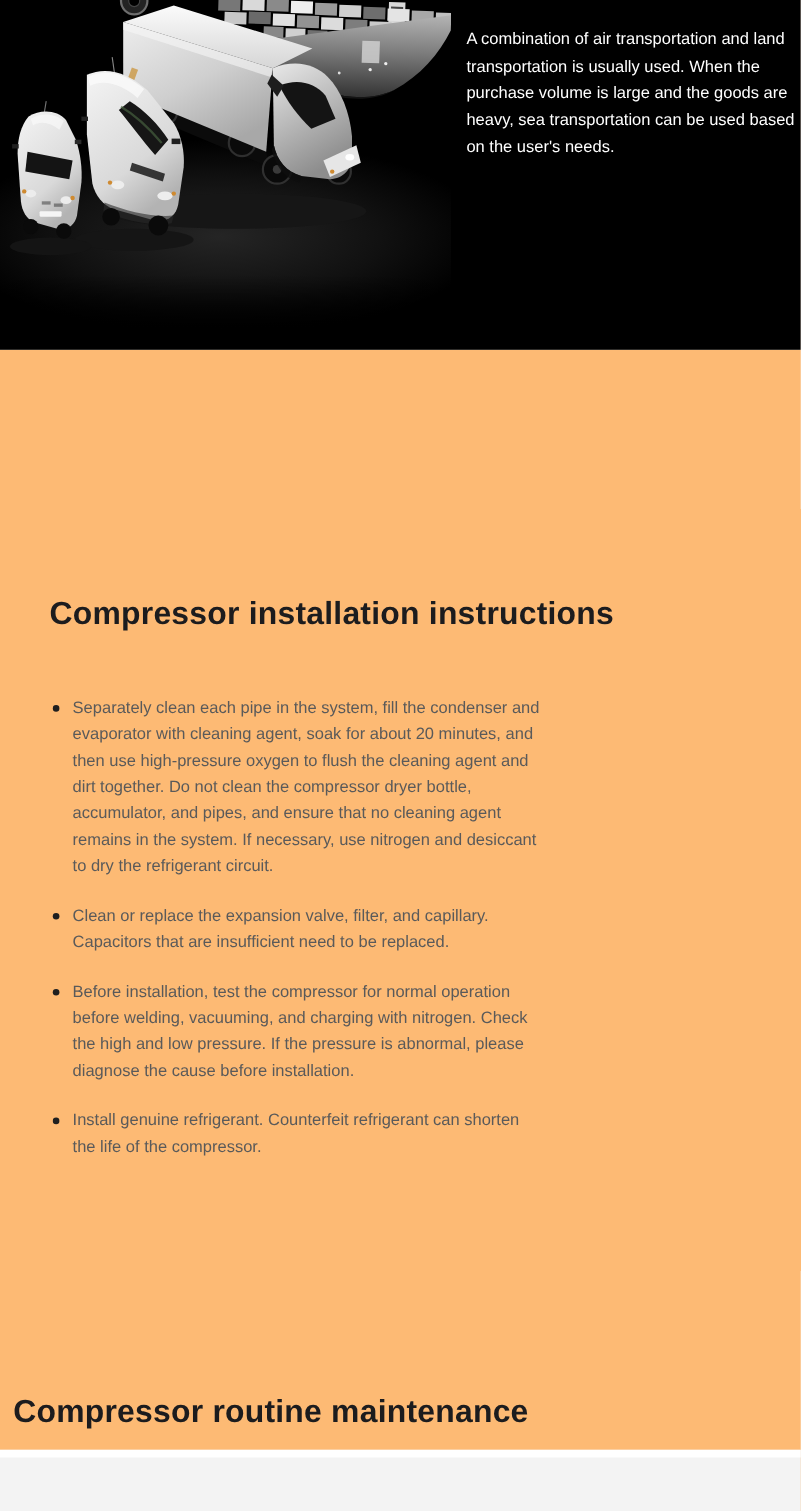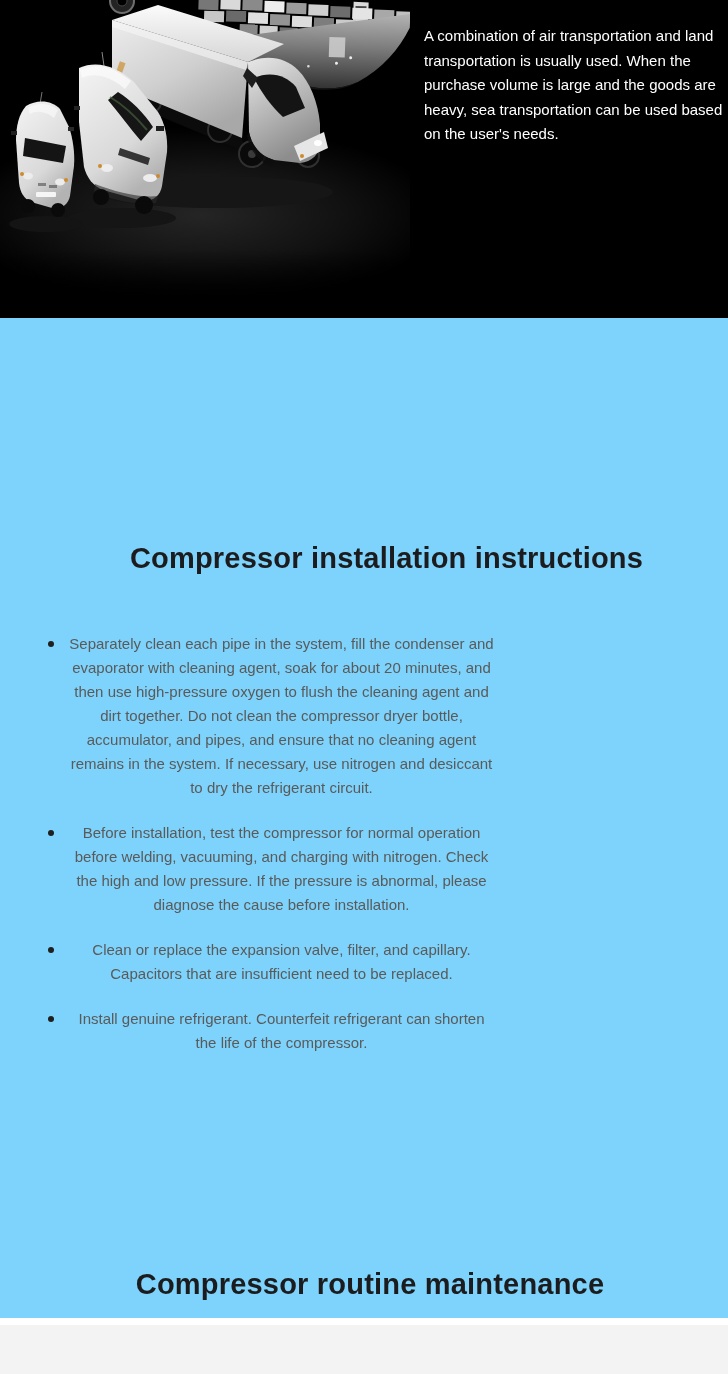--- a/index.html
+++ b/index.html
@@ -32,23 +32,22 @@
     width: 302px;
     margin: 12px;
     color: #ffffff;
     font-size: 15px;
     line-height: 24.5px;
     font-weight: 400;
   }
 
   
   .content {
-    background: #7dd3fc;
+    background: #fdba74;
     padding-bottom: 16px;
-    text-align: center;
   }
   .section-title {
     margin: 0;
     padding-left: 45px;
     color: #1c1c1e;
     font-size: 29px;
     line-height: 36px;
     font-weight: 700;
     letter-spacing: 0.2px;
   }
@@ -244,22 +243,22 @@
 
   <p class="hero-desc">A combination of air transportation and land transportation is usually used. When the purchase volume is large and the goods are heavy, sea transportation can be used based on the user's needs.</p>
 </section>
 
 <main class="content">
 
   <h2 class="section-title title-install">Compressor installation instructions</h2>
 
   <ul class="bullet-list">
     <li>Separately clean each pipe in the system, fill the condenser and evaporator with cleaning agent, soak for about 20 minutes, and then use high-pressure oxygen to flush the cleaning agent and dirt together. Do not clean the compressor dryer bottle, accumulator, and pipes, and ensure that no cleaning agent remains in the system. If necessary, use nitrogen and desiccant to dry the refrigerant circuit.</li>
+    <li>Clean or replace the expansion valve, filter, and capillary. Capacitors that are insufficient need to be replaced.</li>
     <li>Before installation, test the compressor for normal operation before welding, vacuuming, and charging with nitrogen. Check the high and low pressure. If the pressure is abnormal, please diagnose the cause before installation.</li>
-    <li>Clean or replace the expansion valve, filter, and capillary. Capacitors that are insufficient need to be replaced.</li>
     <li>Install genuine refrigerant. Counterfeit refrigerant can shorten the life of the compressor.</li>
   </ul>
 
   <h2 class="section-title title-maintenance">Compressor routine maintenance</h2>
 
 </main>
 
 <div class="next-section"></div>
 
 </body></html>

